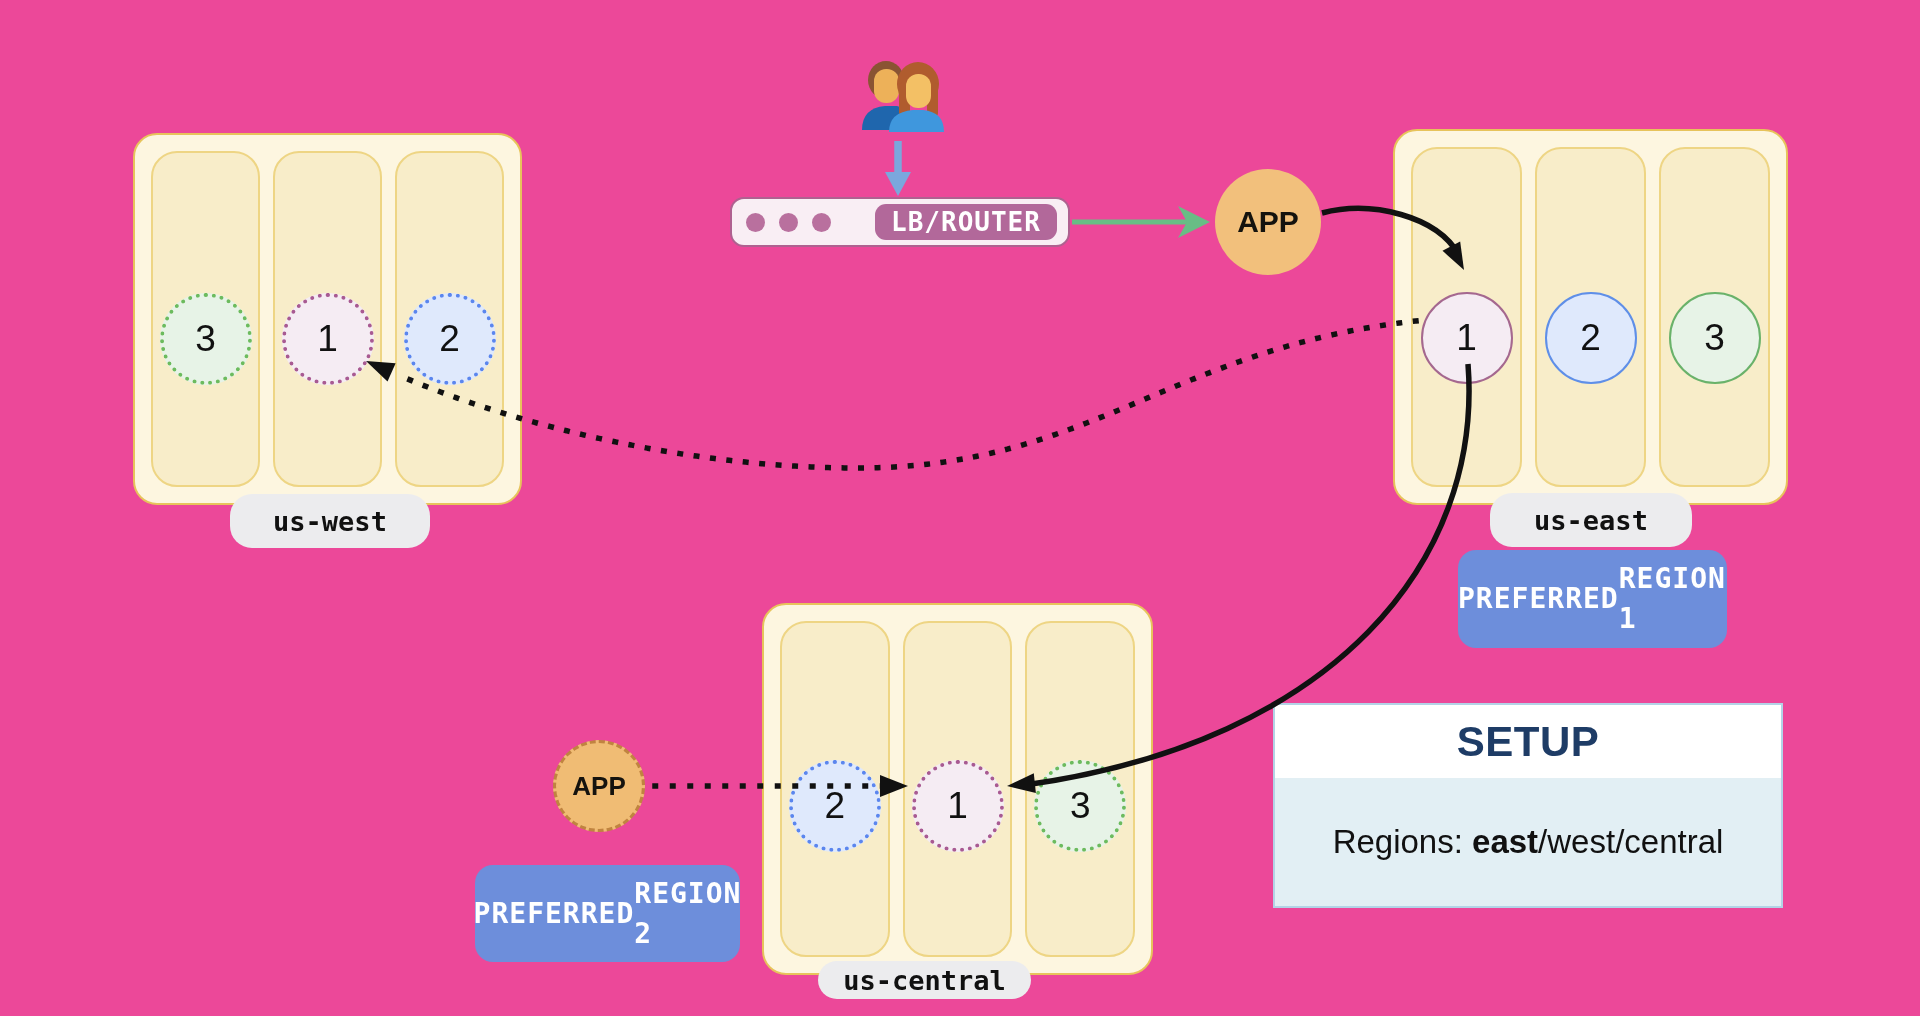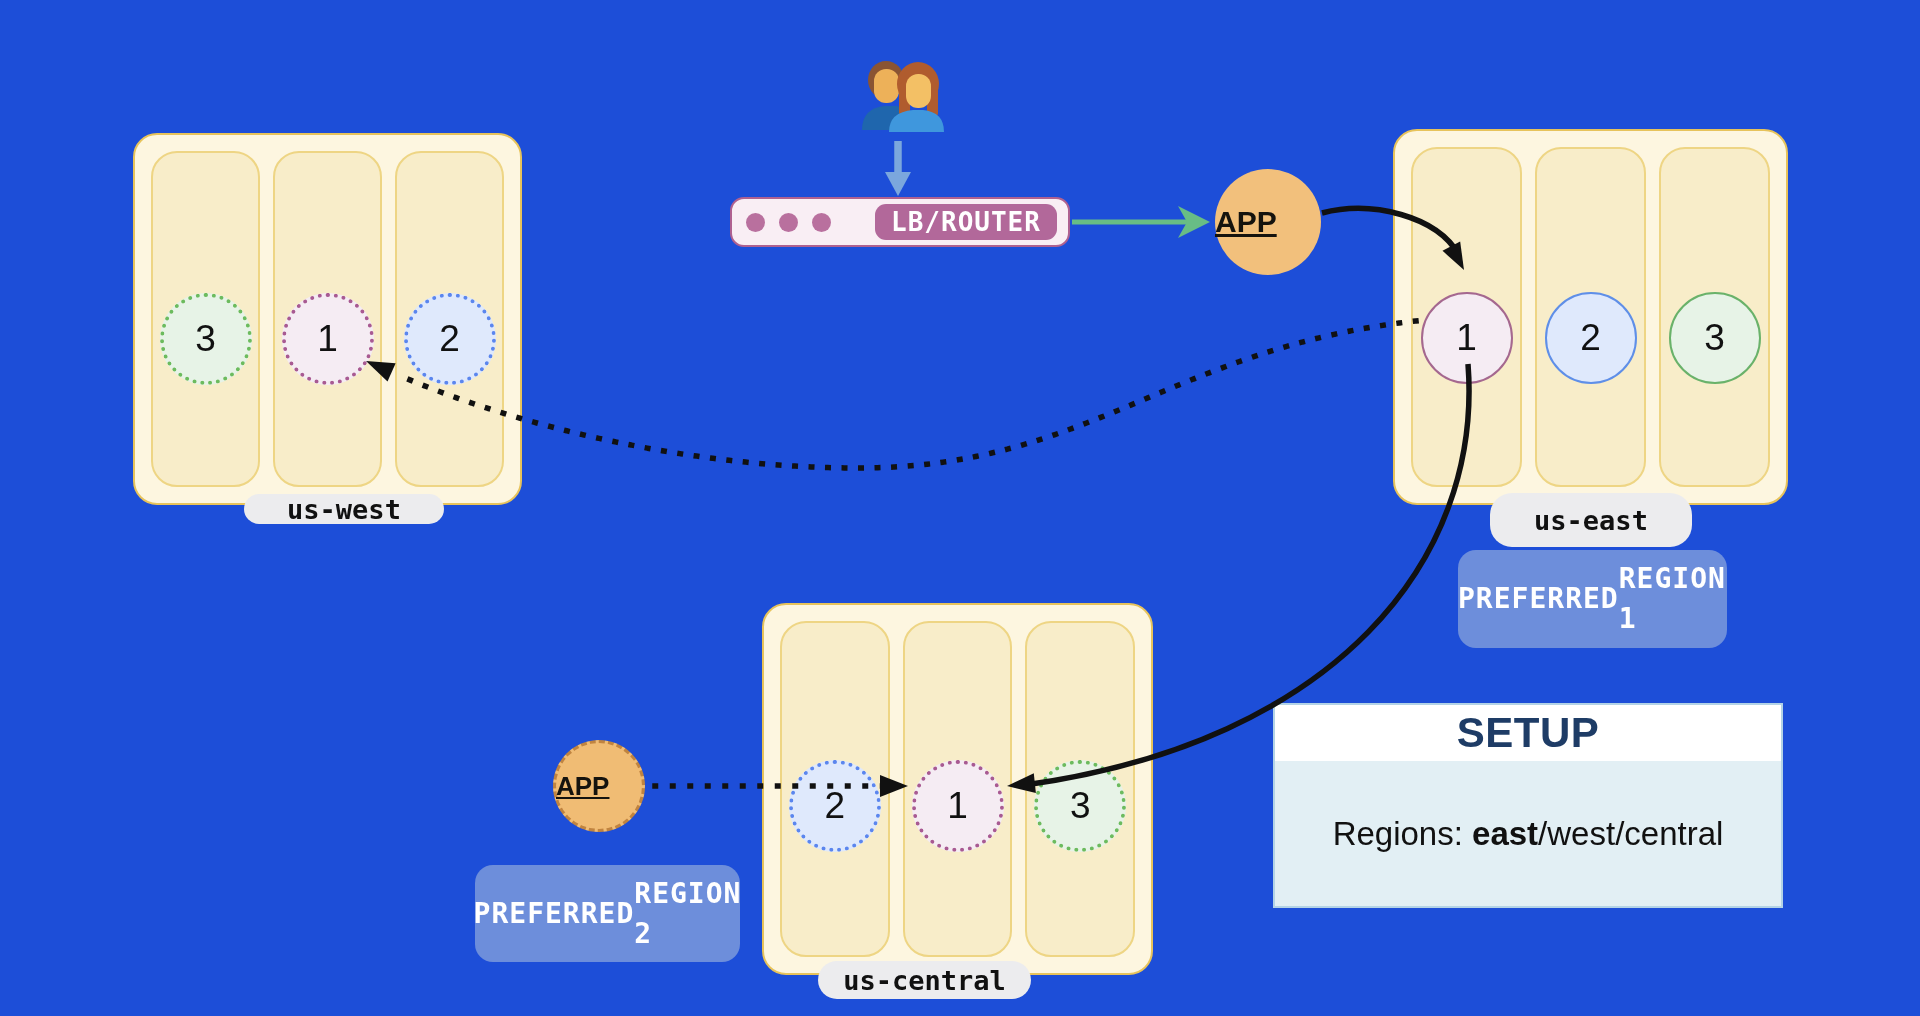--- a/index.html
+++ b/index.html
@@ -1,17 +1,17 @@
 <!DOCTYPE html>
 <html><head>
 <meta charset="utf-8">
 <style>
   html,body { margin:0; padding:0; background:#ffffff; }
   #canvas {
-    position:relative; width:1920px; height:1016px; background:#1d4ed8;
+    position:relative; width:1920px; height:1016px; background:#ec4899;
     font-family:"Liberation Sans", sans-serif; overflow:hidden;
   }
   .abs { position:absolute; }
 
   
   .region {
     position:absolute; background:#fdf6e0; border:2.5px solid #e7c35b;
     border-radius:24px; display:flex; gap:13px; padding:16px; box-sizing:border-box;
   }
   .region-col {
@@ -55,37 +55,37 @@
   #lb-pill {
     margin-left:auto; margin-right:11px; width:182px; height:36px;
     background:#b2689a; border-radius:11px;
     display:flex; align-items:center; justify-content:center;
     font-family:"DejaVu Sans Mono", monospace; font-weight:bold;
     font-size:26px; color:#ffffff; letter-spacing:1px;
   }
 
   .app-circle {
     position:absolute; border-radius:50%; background:#f2c07c;
-    display:flex; align-items:center; 
-    font-weight:bold; color:#15130e; box-sizing:border-box;text-decoration:underline;
+    display:flex; align-items:center; justify-content:center;
+    font-weight:bold; color:#15130e; box-sizing:border-box;
   }
   #app-east { left:1215px; top:169px; width:106px; height:106px; font-size:30px; }
   #app-central {
     left:553px; top:740px; width:92px; height:92px; font-size:26px;
     background:#f0bc74; border:3px dashed #c08440;
   }
 
   
   #setup-panel {
     left:1273px; top:703px; width:510px; height:205px;
     border:2px solid #b3d3e6; background:#ffffff; box-sizing:border-box;
     display:flex; flex-direction:column;
   }
   #setup-title {
-    height:56px; display:flex; align-items:center; justify-content:center;
+    height:73px; display:flex; align-items:center; justify-content:center;
     font-size:42px; font-weight:bold; color:#1e3c66; letter-spacing:0.5px;
   }
   #setup-body {
     flex:1; background:#e2eff4; display:flex; flex-direction:column;
     align-items:center; justify-content:center; gap:18px;
     font-size:33px; color:#111;
   }
   #setup-subtitle { font-weight:bold; font-size:34px; }
 
   svg.overlay { position:absolute; left:0; top:0; pointer-events:none; }
@@ -130,21 +130,21 @@
       <div class="replica rep-mauve rep-dotted" style="top:140px;">
           <span>1</span>
         </div>
     </div>
     <div class="region-col">
       <div class="replica rep-blue rep-dotted" style="top:140px;">
           <span>2</span>
         </div>
     </div>
   </div>
-  <div class="region-pill" style="left:244px; top:494px; width:200px; height:30px;">
+  <div class="region-pill" style="left:230px; top:494px; width:200px; height:54px;">
     <span>us-west</span>
   </div>
 
   <div class="region" style="left:1393px; top:129px; width:395px; height:376px;">
     <div class="region-col">
       <div class="replica rep-mauve" style="top:143px;">
           <span>1</span>
         </div>
     </div>
     <div class="region-col">

